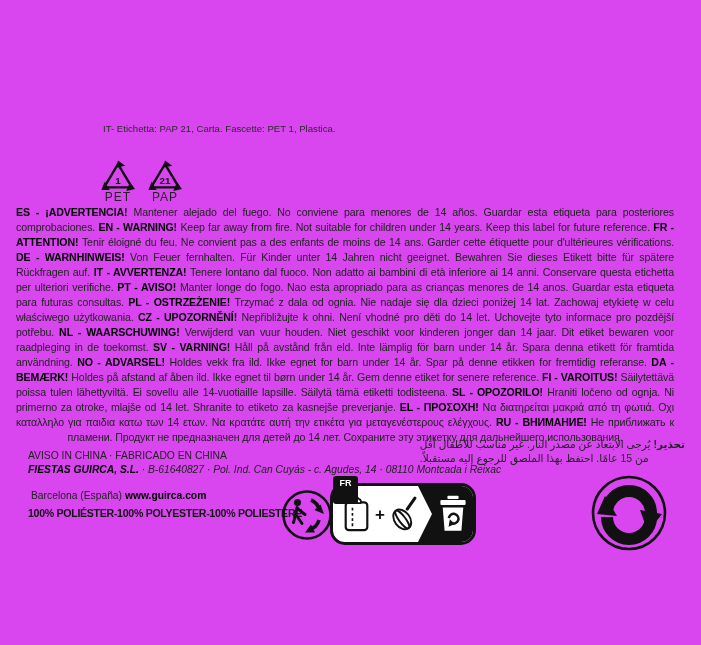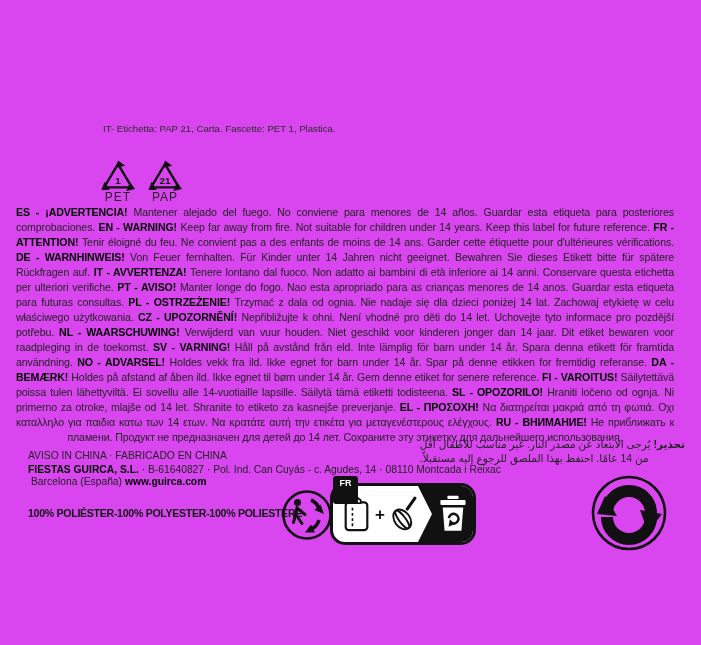--- a/index.html
+++ b/index.html
@@ -27,22 +27,22 @@
   }
   .warnings b{color:#000;}
   
   .arabic{
     position:absolute;right:16px;top:437px;
     direction:rtl;text-align:left;
     font-size:10.5px;line-height:14px;color:#222;
   }
   
   .made-in{position:absolute;left:28px;top:450px;font-size:10.3px;color:#222;}
-  .company{position:absolute;left:28px;top:464px;font-size:10.3px;color:#222;}
-  .city{position:absolute;left:31px;top:476px;font-size:10.3px;color:#222;}
+  .company{position:absolute;left:28px;top:464px;font-size:10.3px;color:#222;font-style:italic;}
+  .city{position:absolute;left:31px;top:490px;font-size:10.3px;color:#222;}
   .company b,.city b{color:#000;}
   
   .composition{
     position:absolute;left:28px;top:507px;
     font-size:10.6px;font-weight:bold;letter-spacing:-0.3px;color:#111;
   }
   
   .triman{position:absolute;left:281px;top:488px;}
   .greendot{position:absolute;left:590px;top:474px;}
   .infotri{position:absolute;left:330px;top:476px;width:148px;height:72px;}
@@ -95,21 +95,21 @@
         <text x="17" y="23" text-anchor="middle" font-size="9.5" font-weight="bold" fill="#111">21</text>
       </svg>
       <div class="mat">PAP</div>
     </div>
   </div>
 
   <p class="warnings"><b>ES - ¡ADVERTENCIA! </b><span>Mantener alejado del fuego. No conviene para menores de 14 años. Guardar esta etiqueta para posteriores comprobaciones. </span><b>EN - WARNING! </b><span>Keep far away from fire. Not suitable for children under 14 years. Keep this label for future reference. </span><b>FR - ATTENTION! </b><span>Tenir éloigné du feu. Ne convient pas a des enfants de moins de 14 ans. Garder cette étiquette pour d'ultérieures vérifications. </span><b>DE - WARNHINWEIS! </b><span>Von Feuer fernhalten. Für Kinder unter 14 Jahren nicht geeignet. Bewahren Sie dieses Etikett bitte für spätere Rückfragen auf. </span><b>IT - AVVERTENZA! </b><span>Tenere lontano dal fuoco. Non adatto ai bambini di età inferiore ai 14 anni. Conservare questa etichetta per ulteriori verifiche. </span><b>PT - AVISO! </b><span>Manter longe do fogo. Nao esta apropriado para as crianças menores de 14 anos. Guardar esta etiqueta para futuras consultas. </span><b>PL - OSTRZEŻENIE! </b><span>Trzymać z dala od ognia. Nie nadaje się dla dzieci poniżej 14 lat. Zachowaj etykietę w celu właściwego użytkowania. </span><b>CZ - UPOZORNĚNÍ! </b><span>Nepřibližujte k ohni. Není vhodné pro děti do 14 let. Uchovejte tyto informace pro pozdější potřebu. </span><b>NL - WAARSCHUWING! </b><span>Verwijderd van vuur houden. Niet geschikt voor kinderen jonger dan 14 jaar. Dit etiket bewaren voor raadpleging in de toekomst. </span><b>SV - VARNING! </b><span>Håll på avstånd från eld. Inte lämplig för barn under 14 år. Spara denna etikett för framtida användning. </span><b>NO - ADVARSEL! </b><span>Holdes vekk fra ild. Ikke egnet for barn under 14 år. Spar på denne etikken for fremtidig referanse. </span><b>DA - BEMÆRK! </b><span>Holdes på afstand af åben ild. Ikke egnet til børn under 14 år. Gem denne etiket for senere reference. </span><b>FI - VAROITUS! </b><span>Säilytettävä poissa tulen lähettyviltä. Ei sovellu alle 14-vuotiaille lapsille. Säilytä tämä etiketti todisteena. </span><b>SL - OPOZORILO! </b><span>Hraniti ločeno od ognja. Ni primerno za otroke, mlajše od 14 let. Shranite to etiketo za kasnejše preverjanje. </span><b>EL - ΠΡΟΣΟΧΗ! </b><span>Να διατηρείται μακριά από τη φωτιά. Οχι καταλληλο για παιδια κατω των 14 ετων. Να κρατάτε αυτή την ετικέτα για μεταγενέστερους ελέγχους. </span><b>RU - ВНИМАНИЕ! </b><span>Не приближать к пламени. Продукт не предназначен для детей до 14 лет. Сохраните эту этикетку для дальнейшего использования.</span></p>
 
   <div class="arabic">
     <div><b>تحذير!</b><span> يُرجى الابتعاد عن مصدر النار. غير مناسب للأطفال أقل</span></div>
-    <div>من 14 عامًا. احتفظ بهذا الملصق للرجوع إليه مستقبلاً.</div>
+    <div>من 15 عامًا. احتفظ بهذا الملصق للرجوع إليه مستقبلاً.</div>
   </div>
 
   <div class="made-in">AVISO IN CHINA · FABRICADO EN CHINA</div>
   <div class="company"><b>FIESTAS GUIRCA, S.L.</b><span> · B-61640827 · Pol. Ind. Can Cuyás - c. Agudes, 14 · 08110 Montcada i Reixac</span></div>
   <div class="city"><span>Barcelona (España) </span><b>www.guirca.com</b></div>
 
   <div class="composition">100% POLIÉSTER-100% POLYESTER-100% POLIESTERE</div>
 
   <svg class="triman" width="52" height="54" viewBox="0 0 52 54">
     <circle cx="26" cy="27" r="23.5" fill="none" stroke="#111" stroke-width="2.6"></circle>

